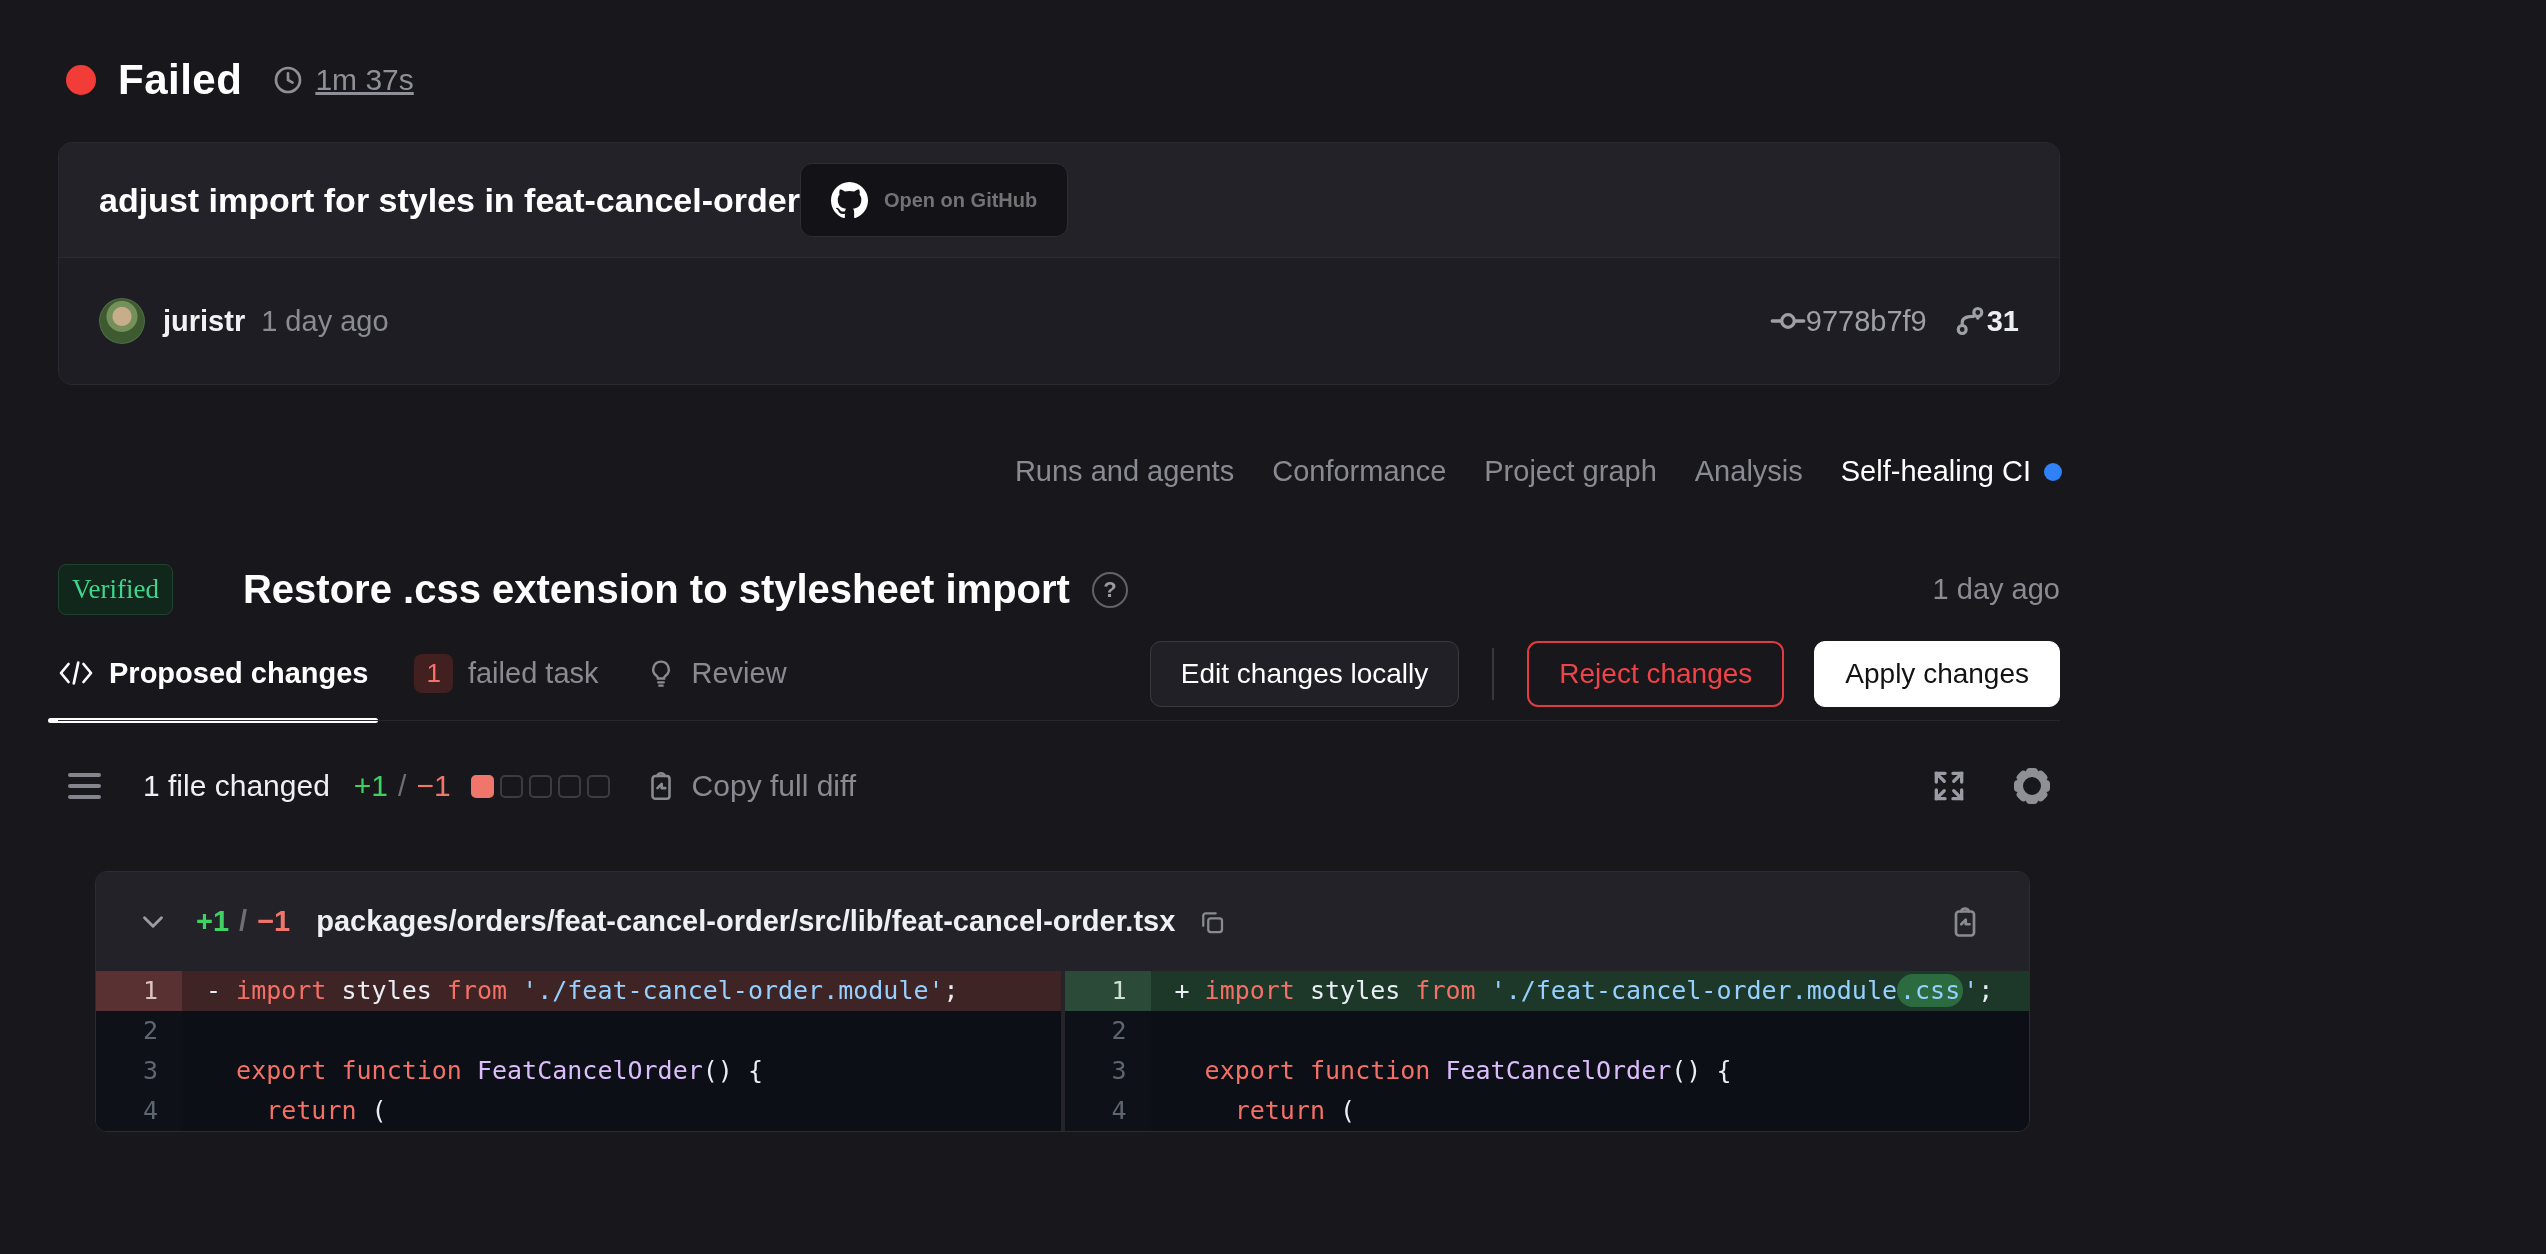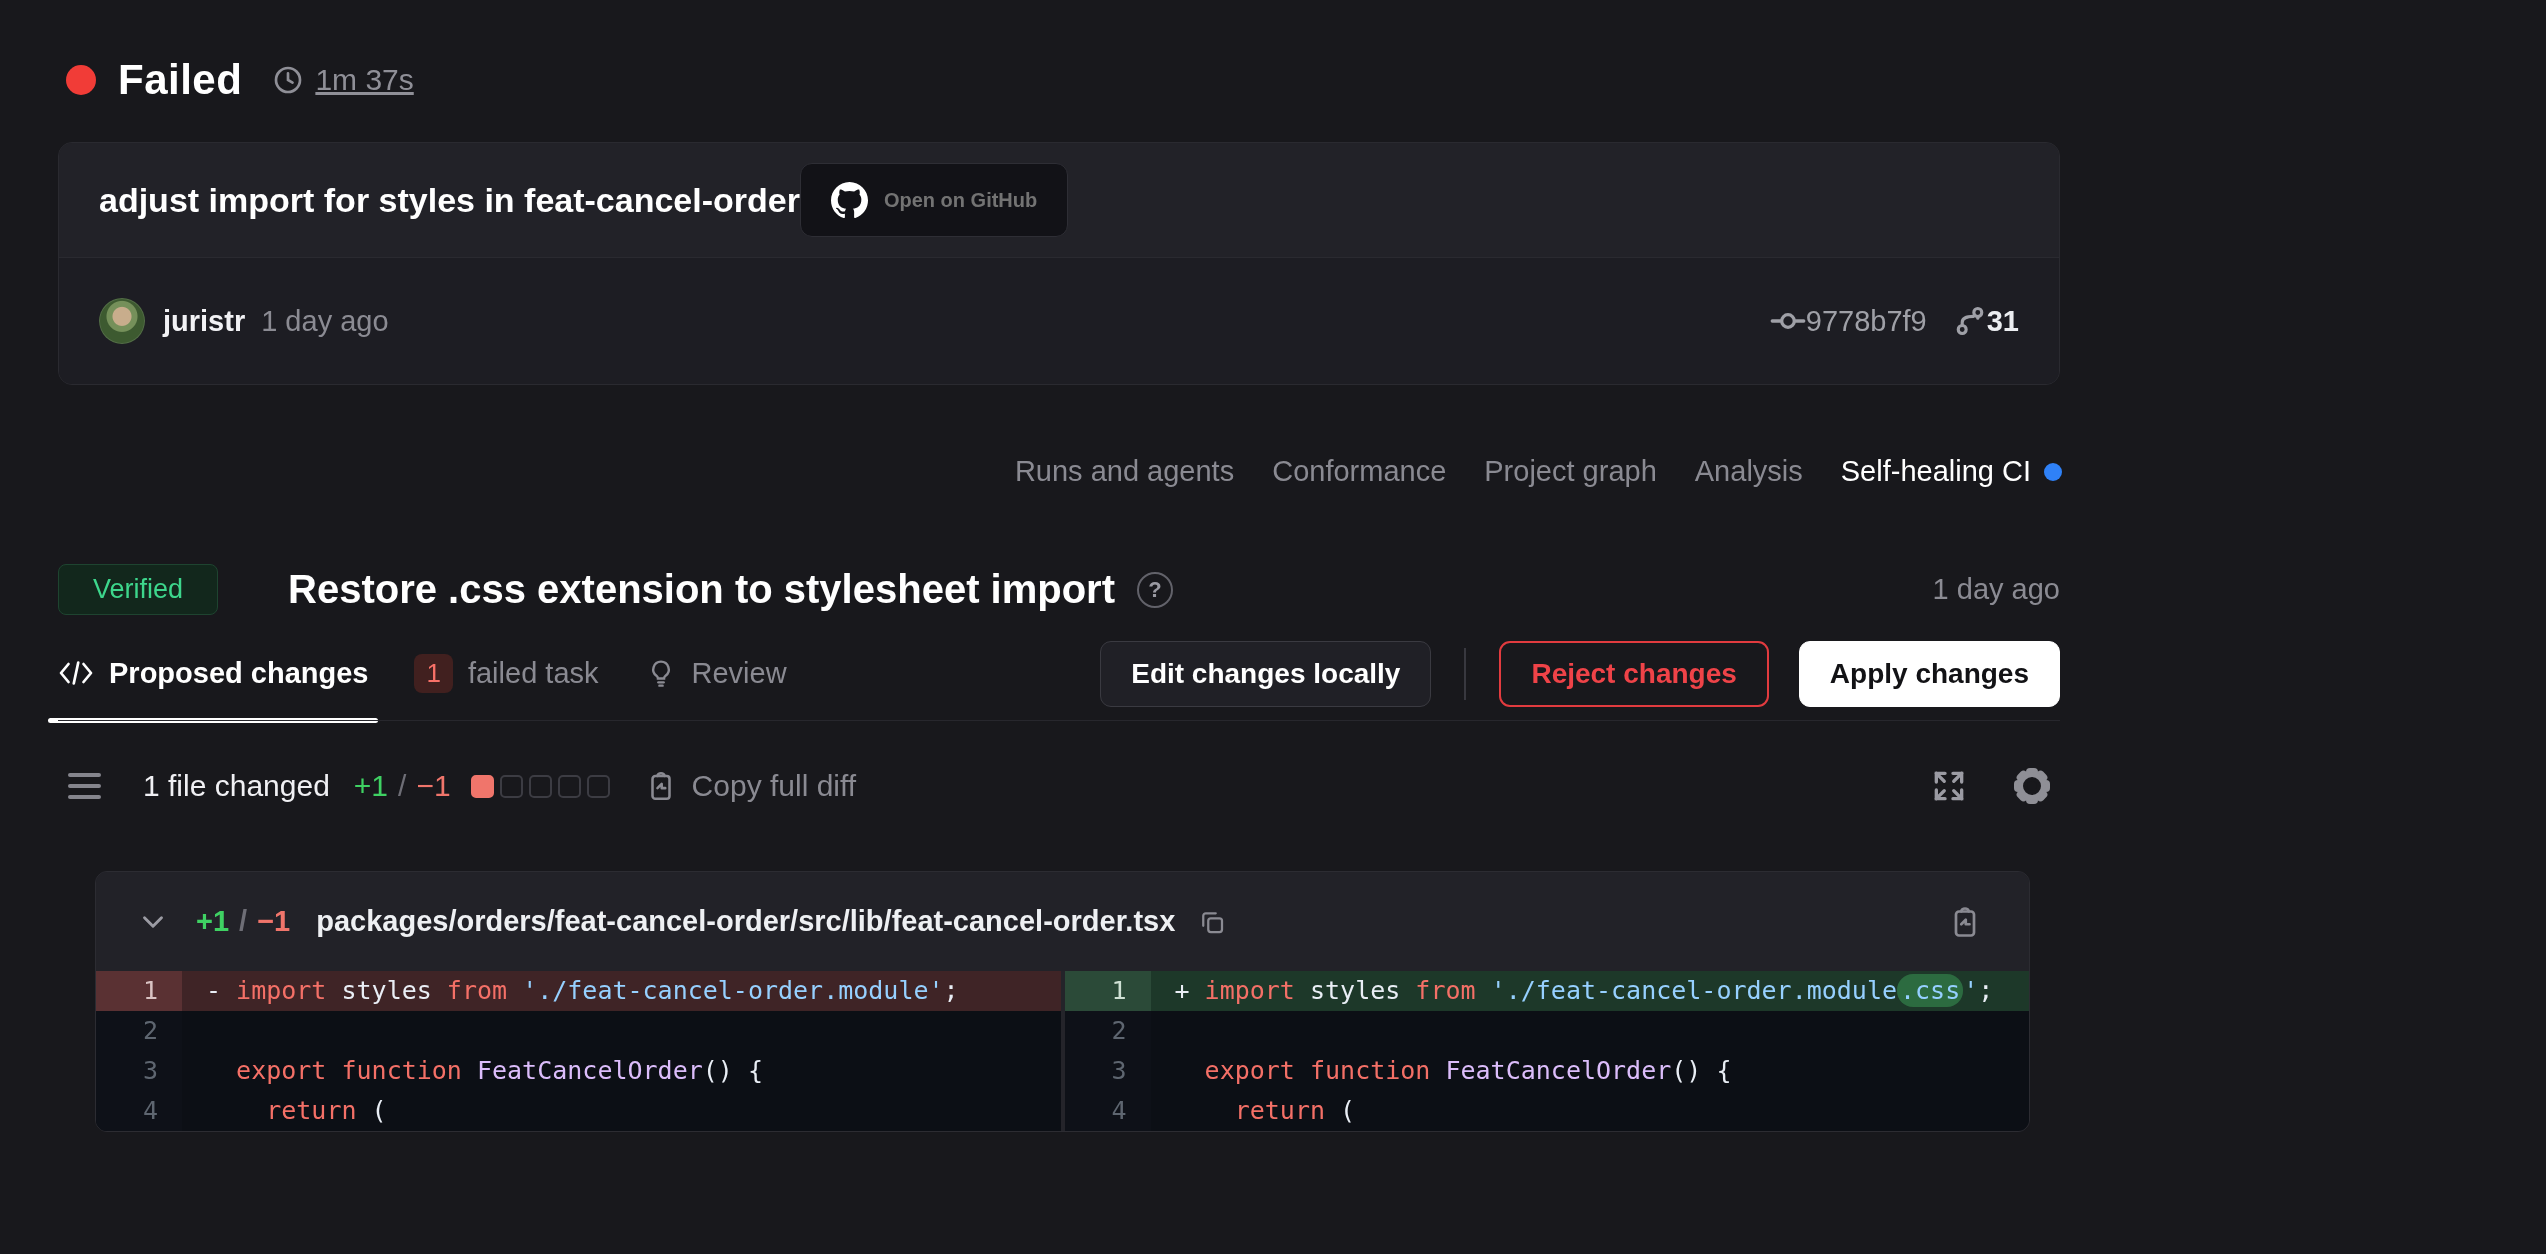--- a/index.html
+++ b/index.html
@@ -44,37 +44,37 @@
   
   .nav-row { display:flex; justify-content:flex-end; align-items:center; gap:38px; margin:70px 52px 0 0; }
   .nav-item { font-size:29px; color:#8a8a92; cursor:pointer; display:flex; align-items:center; gap:13px; }
   .nav-item.active { color:#fff; }
   .nav-dot { width:18px; height:18px; border-radius:50%; background:#2f81f7; }
 
   
   .fix-header { display:flex; align-items:center; margin:76px 54px 0 58px; }
   .verified-badge {
     font-size:27px; color:#3dd68c; background:#12271c; border:1px solid #1e4430;
-    border-radius:8px; padding:9px 34px; font-weight:400;
+    border-radius:8px; padding:9px 13px; font-weight:400;font-family:Liberation Serif, serif;
   }
   .fix-title { font-size:40px; font-weight:700; color:#fff; margin-left:70px; }
   .help-circle { width:36px; height:36px; margin-left:22px; border:2px solid #62626a; border-radius:50%;
     display:flex; align-items:center; justify-content:center; font-size:22px; color:#9a9aa2; font-weight:600; }
   .fix-time { margin-left:auto; font-size:29px; color:#8b8b93; }
 
   
   .tabs-strip { position:relative; display:flex; justify-content:space-between; align-items:flex-start; margin:26px 54px 0 58px; height:80px; }
   .tabs-strip::after { content:""; position:absolute; left:0; right:0; bottom:0; height:1px; background:#27272d; }
   .tabs { display:flex; align-items:center; gap:46px; padding-top:6px; }
   .tab { position:relative; display:flex; align-items:center; gap:15px; font-size:29px; color:#8a8a92; cursor:pointer; height:52px; }
   .tab.active { color:#fff; font-weight:600; }
   .tab.active::after { content:""; position:absolute; left:-10px; right:-10px; bottom:-24px; height:5px; background:#fff; border-radius:3px; }
   .failed-count-badge { font-size:26px; color:#f87168; background:#41201f; border-radius:8px; padding:4px 12px; }
   .actions { display:flex; align-items:center; }
-  .btn { height:66px; border-radius:11px; font-size:28px; font-weight:700; display:flex; align-items:center; padding:16px 30px; cursor:pointer; }
+  .btn { height:66px; border-radius:11px; font-size:28px; font-weight:400; display:flex; align-items:center; padding:16px 30px; cursor:pointer; }
   .btn-edit { background:#202026; border:1px solid #3a3a41; color:#fff; }
   .actions-divider { width:2px; height:52px; background:#38383f; margin:0 33px; }
   .btn-reject { background:transparent; border:2px solid #e23b3f; color:#ef4348; margin-right:30px; }
   .btn-apply { background:#fff; border:1px solid #fff; color:#121215; }
 
   
   .diff-toolbar { display:flex; align-items:center; margin:46px 64px 0 68px; }
   .menu-icon { display:flex; flex-direction:column; gap:7px; cursor:pointer; }
   .menu-icon i { display:block; width:33px; height:4px; background:#85858d; border-radius:2px; }
   .files-changed { font-size:30px; color:#f0f0f4; margin-left:42px; }

